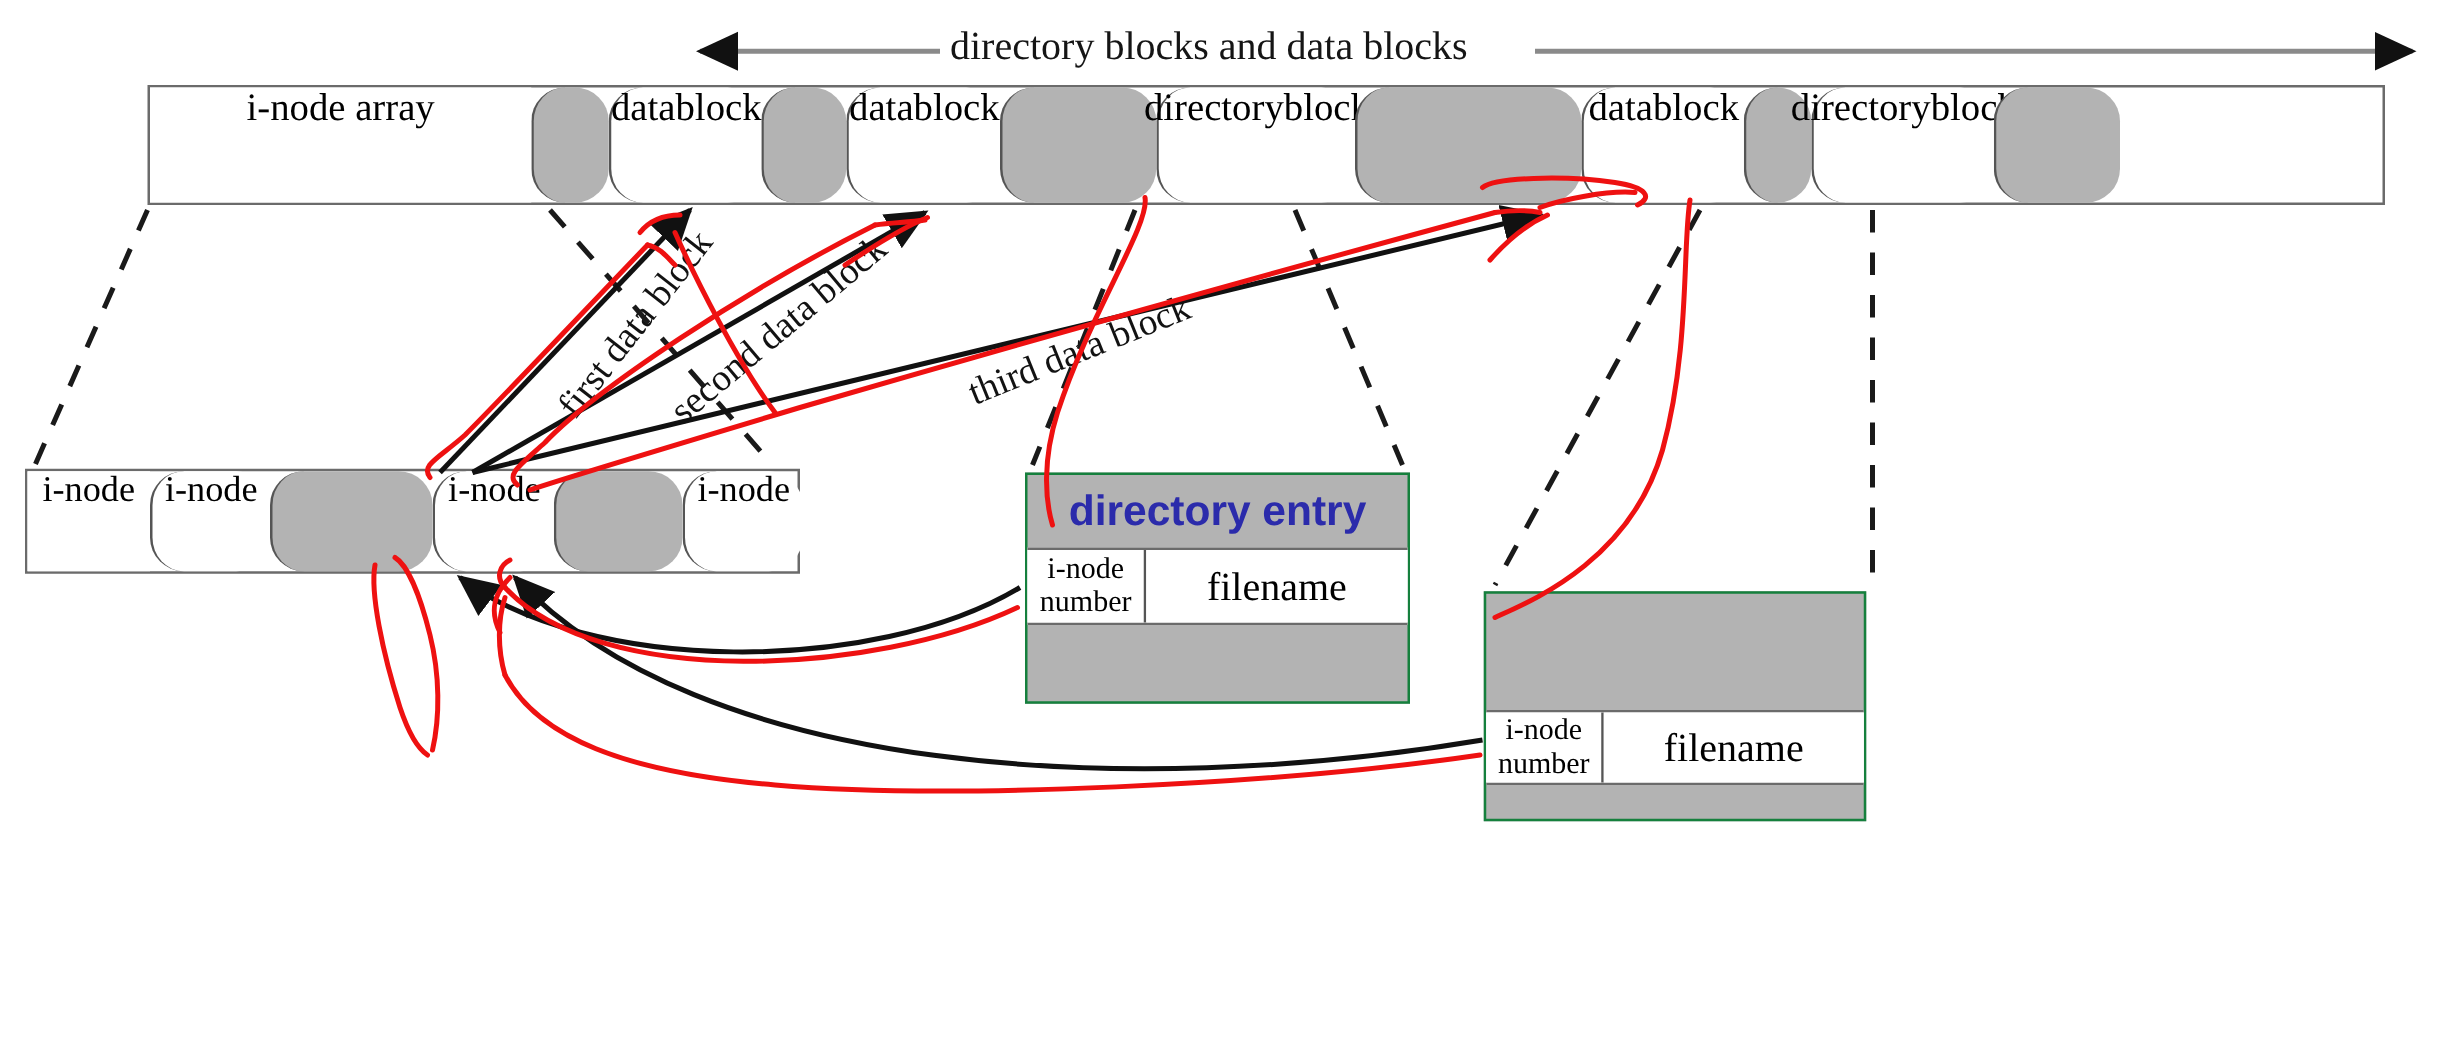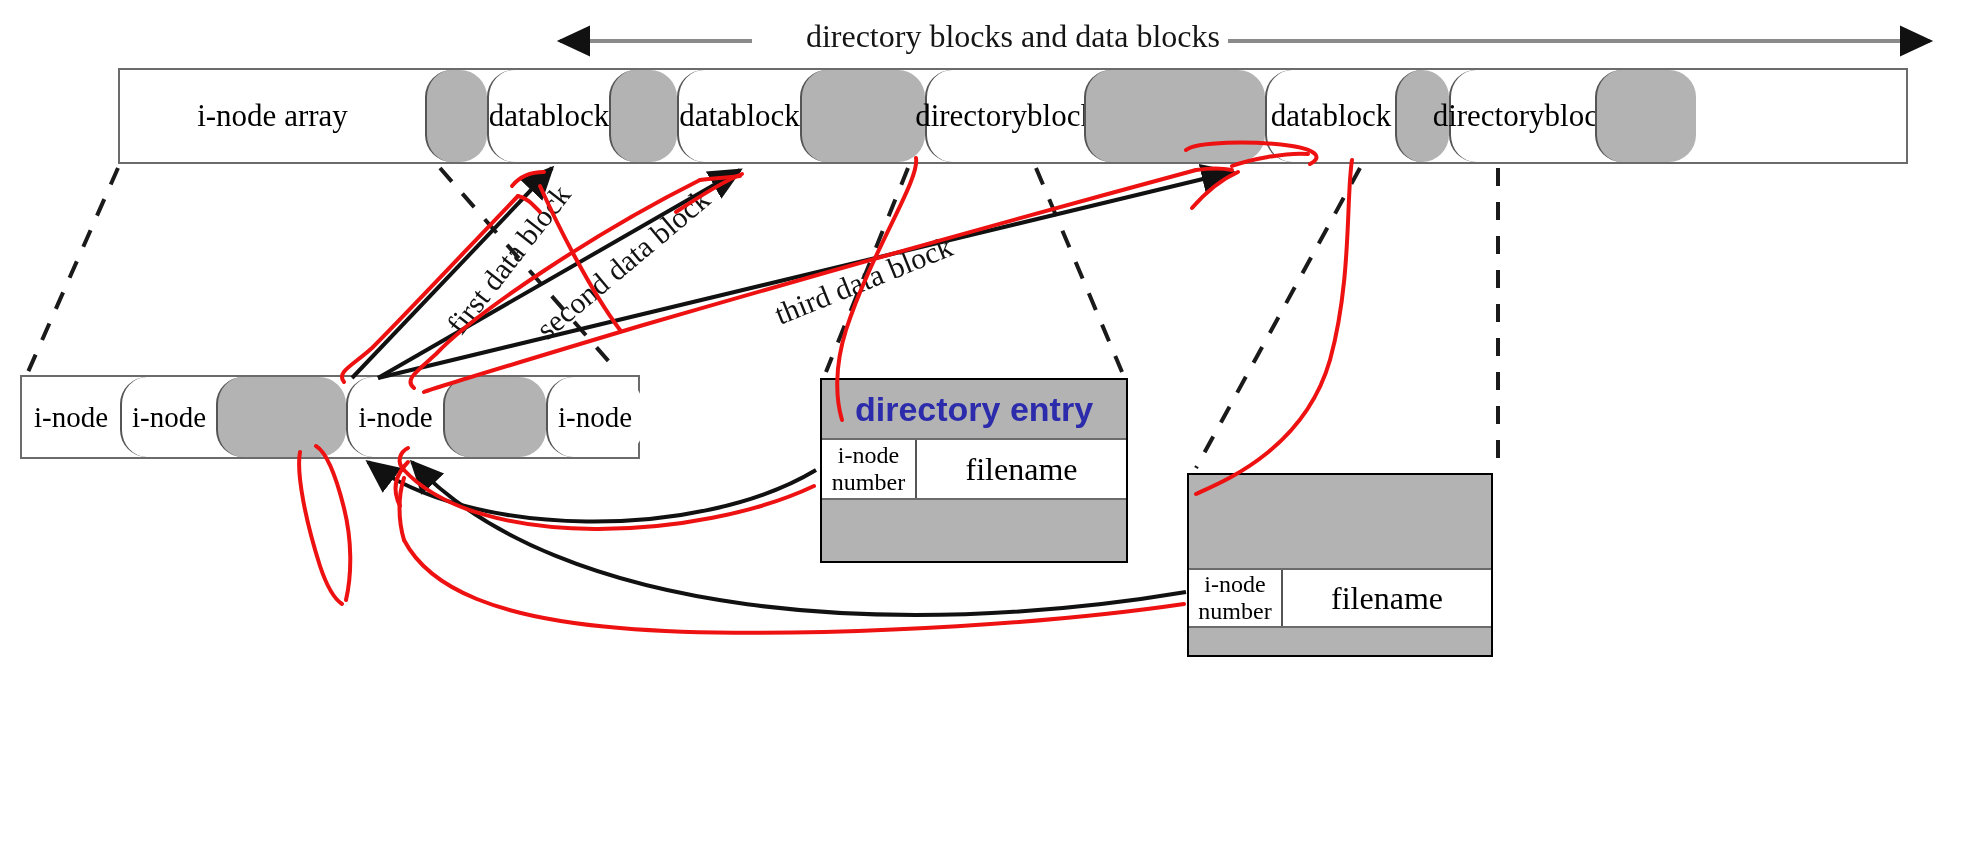--- a/index.html
+++ b/index.html
@@ -7,39 +7,39 @@
     width:1962px;height:842px;position:relative;
     background:#ffffff;
     font-family:"Liberation Serif", serif;
     overflow:hidden;
   }
   .stage{position:absolute;left:0;top:0;width:1962px;height:842px;}
 
   
   .strip{position:absolute;display:flex;box-sizing:border-box;
          border:2px solid #6b6b6b;background:#ffffff;}
-  .cell{box-sizing:border-box;display:flex;align-items:center;justify-content:center;
+  .cell{box-sizing:border-box;display:flex;justify-content:center;
         text-align:center;line-height:1.05;color:#000;}
   .cell + .cell{border-left:2px solid #555;border-radius:27px;}
   .cell.gray{background:#b3b3b3;}
   .cell.white{background:#ffffff;}
 
   
   #top-strip{left:118px;top:68px;width:1790px;height:96px;font-size:31px;}
 
   
   #inode-strip{left:20px;top:375px;width:620px;height:84px;font-size:29px;}
 
   
   #top-caption{position:absolute;left:760px;top:18px;width:460px;
-      text-align:right;font-size:32px;color:#151515;white-space:nowrap;}
+      text-align:left;font-size:32px;color:#151515;white-space:nowrap;}
 
   
   .direntry{position:absolute;box-sizing:border-box;
-            border:2px solid #000000;background:#b3b3b3;}
+            border:2px solid #15803d;background:#b3b3b3;}
   .direntry .title{font-family:"Liberation Sans",sans-serif;font-weight:bold;
             color:#2b2bab;font-size:34px;text-align:center;}
   .direntry .row{display:flex;box-sizing:border-box;
             border-top:2px solid #6b6b6b;border-bottom:2px solid #6b6b6b;
             background:#ffffff;}
   .direntry .inum{box-sizing:border-box;border-right:2px solid #555;
             display:flex;flex-direction:column;align-items:center;justify-content:center;
             font-size:24px;line-height:1.12;background:#fff;}
   .direntry .fname{flex:1;display:flex;align-items:center;justify-content:center;
             font-size:32px;background:#fff;text-align:center;}

